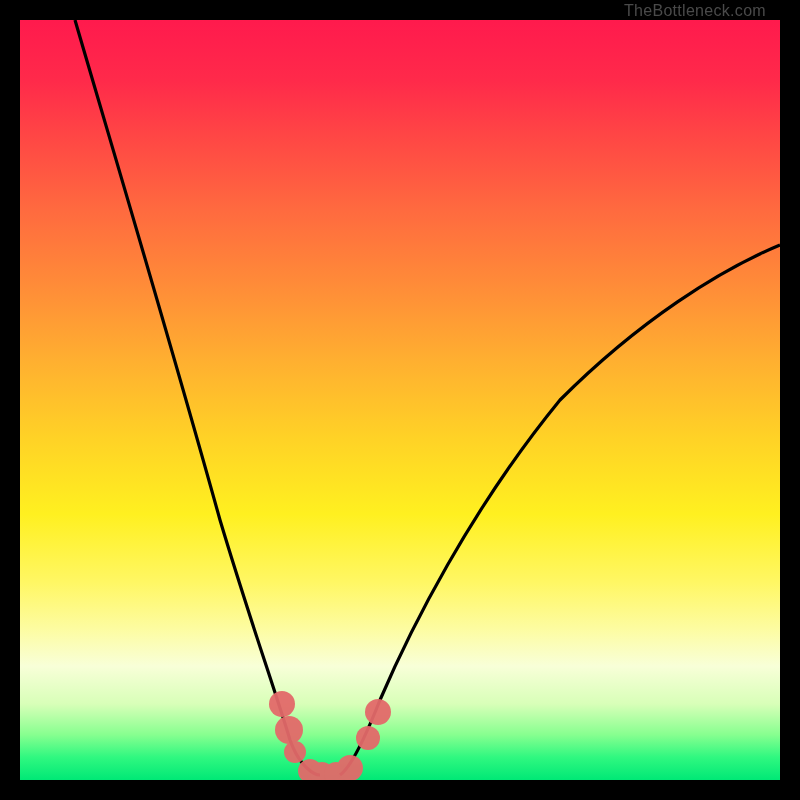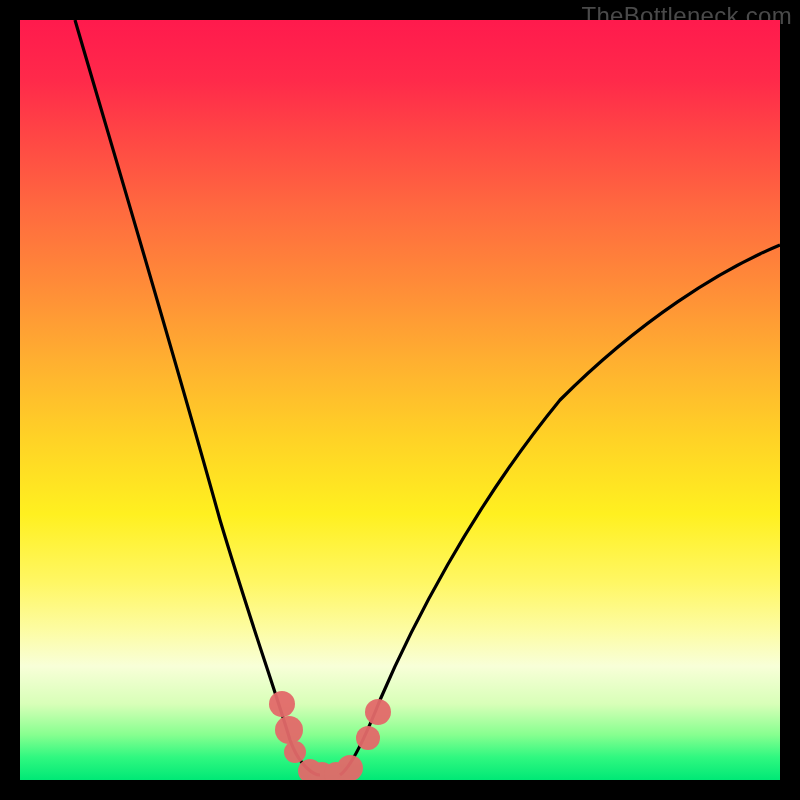--- a/index.html
+++ b/index.html
@@ -46,23 +46,23 @@
   svg.curves {
     position: absolute;
     left: 0;
     top: 0;
     width: 100%;
     height: 100%;
   }
   .watermark {
     position: absolute;
     top: 2px;
-    right: 8px;
+    right: 34px;
     color: #4a4a4a;
-    font-size: 24px;
+    font-size: 16px;
     font-weight: 500;
     letter-spacing: 0.3px;
   }
 </style>
 </head>
 <body>
 
 <div class="watermark">TheBottleneck.com</div>
 
 <div class="frame">

